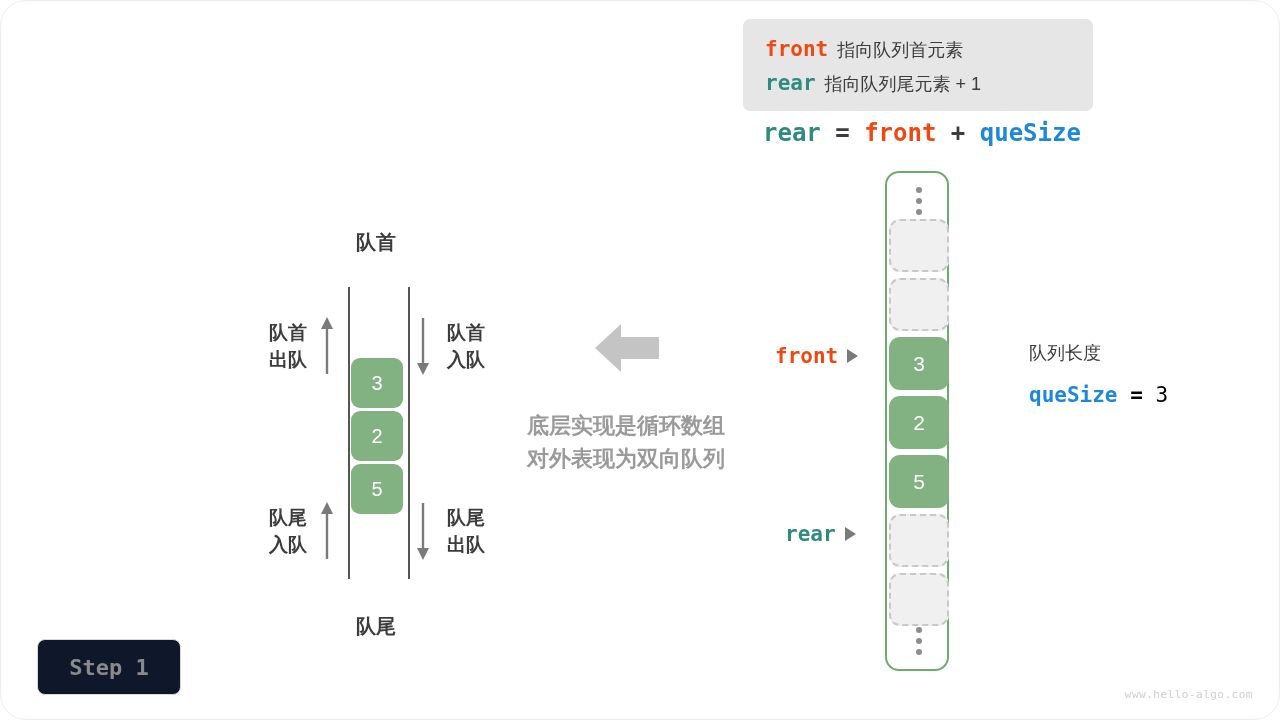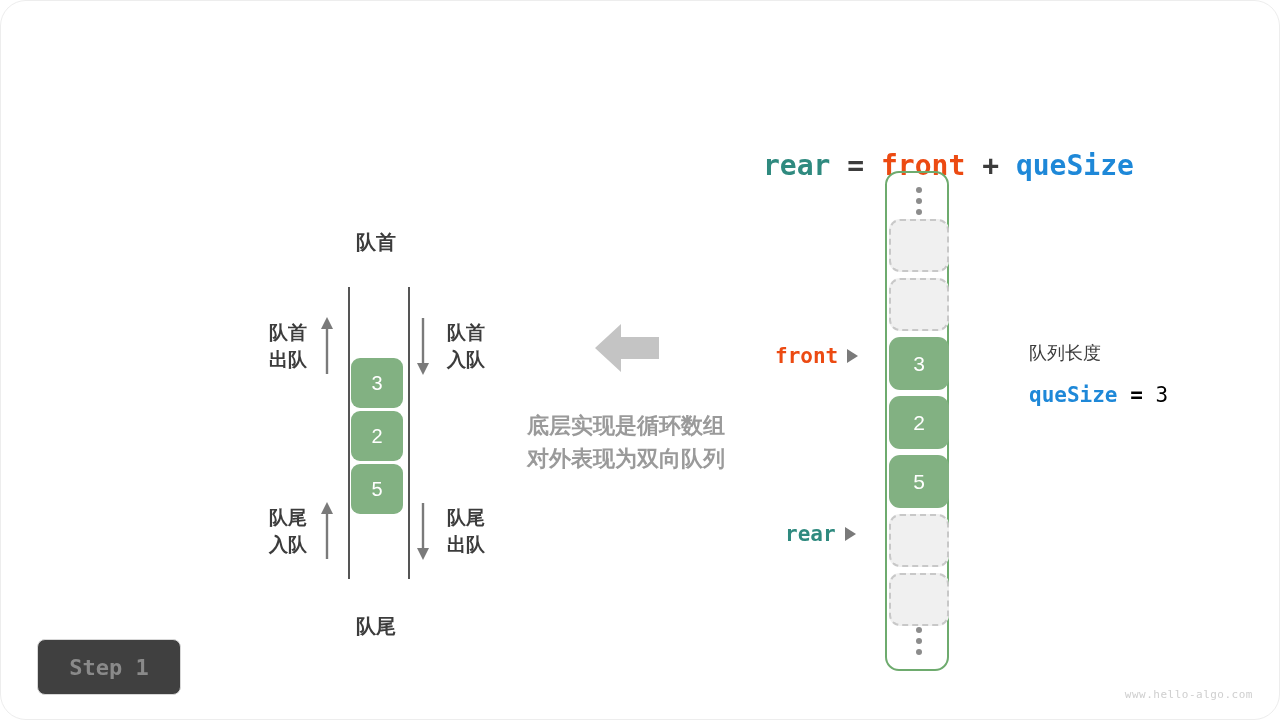--- a/index.html
+++ b/index.html
@@ -62,23 +62,22 @@
   .kw-rear  { color: #2f8a7f; }
   .kw-size  { color: #1e88d8; }
 
   
   .formula {
     position: absolute;
     left: 762px;
     top: 118px;
     font-family: "DejaVu Sans Mono", "Liberation Mono", monospace;
     font-weight: bold;
-    font-size: 28px;
+    font-size: 24px;
     white-space: nowrap;
-    margin-top: 30px;
   }
   .formula .op { color: #3c3c3c; font-weight: bold; }
 
   
   .array-frame {
     position: absolute;
     left: 884px;
     top: 170px;
     width: 64px;
     height: 500px;
@@ -246,21 +245,21 @@
 
   
   .step-badge {
     position: absolute;
     left: 36px;
     top: 638px;
     width: 144px;
     height: 56px;
     border: 1.5px solid #d8d8d8;
     border-radius: 8px;
-    background: #404040;
+    background: #0f172a;
     display: flex;
     align-items: center;
     justify-content: center;
     font-family: "DejaVu Sans Mono", "Liberation Mono", monospace;
     font-weight: bold;
     font-size: 22px;
     color: #8a8a8a;
     box-sizing: border-box;
   }
 
@@ -273,20 +272,28 @@
     font-size: 11px;
     color: #cfcfcf;
     letter-spacing: 0.5px;
   }
 </style>
 </head>
 <body>
 
 <div id="canvas">
 
+  <div class="legend-box">
+    <div class="legend-line">
+      <span class="mono kw kw-front">front</span><span class="txt">指向队列首元素</span>
+    </div>
+    <div class="legend-line">
+      <span class="mono kw kw-rear">rear</span><span class="txt">指向队列尾元素 + 1</span>
+    </div>
+  </div>
 
   <div class="formula">
     <span class="kw-rear">rear</span>
     <span class="op">=</span>
     <span class="kw-front">front</span>
     <span class="op">+</span>
     <span class="kw-size">queSize</span>
   </div>
 
   <div class="array-frame">

